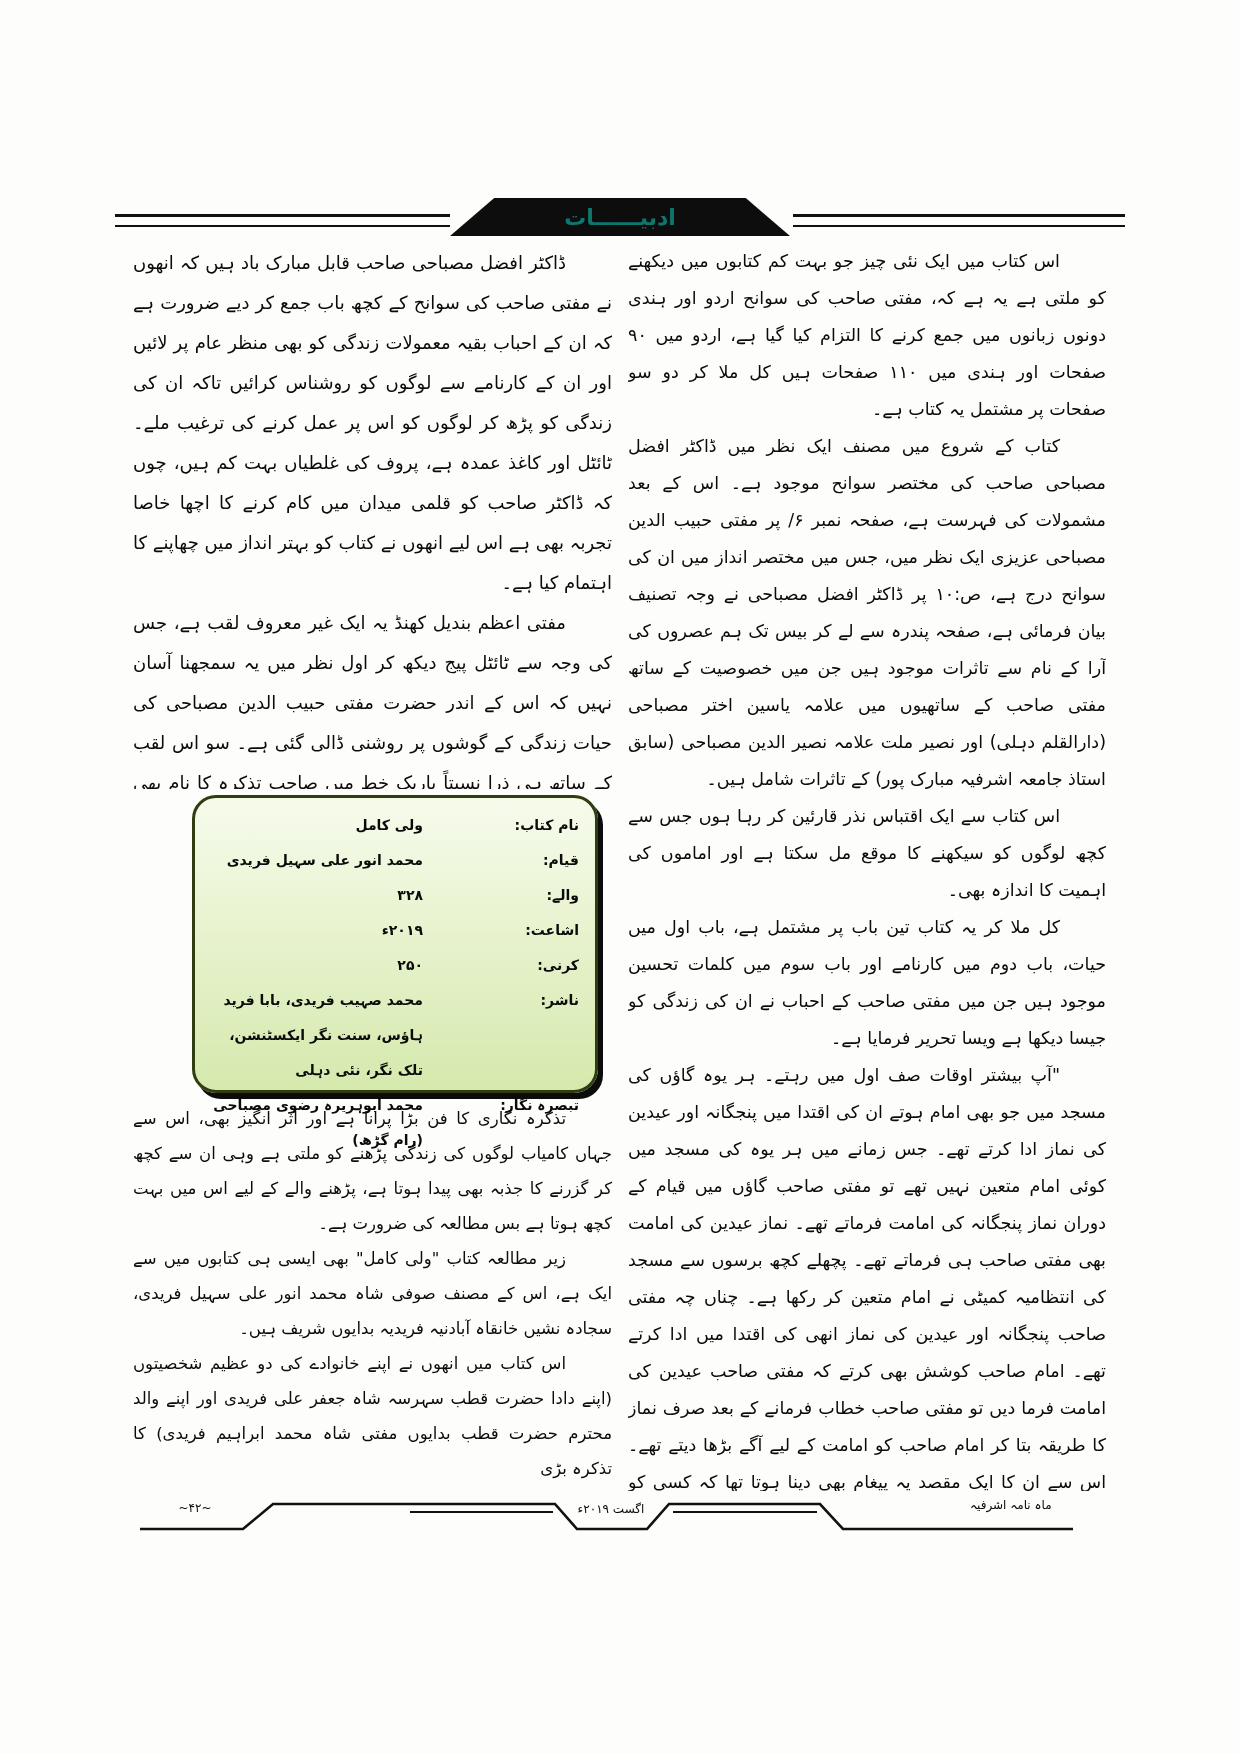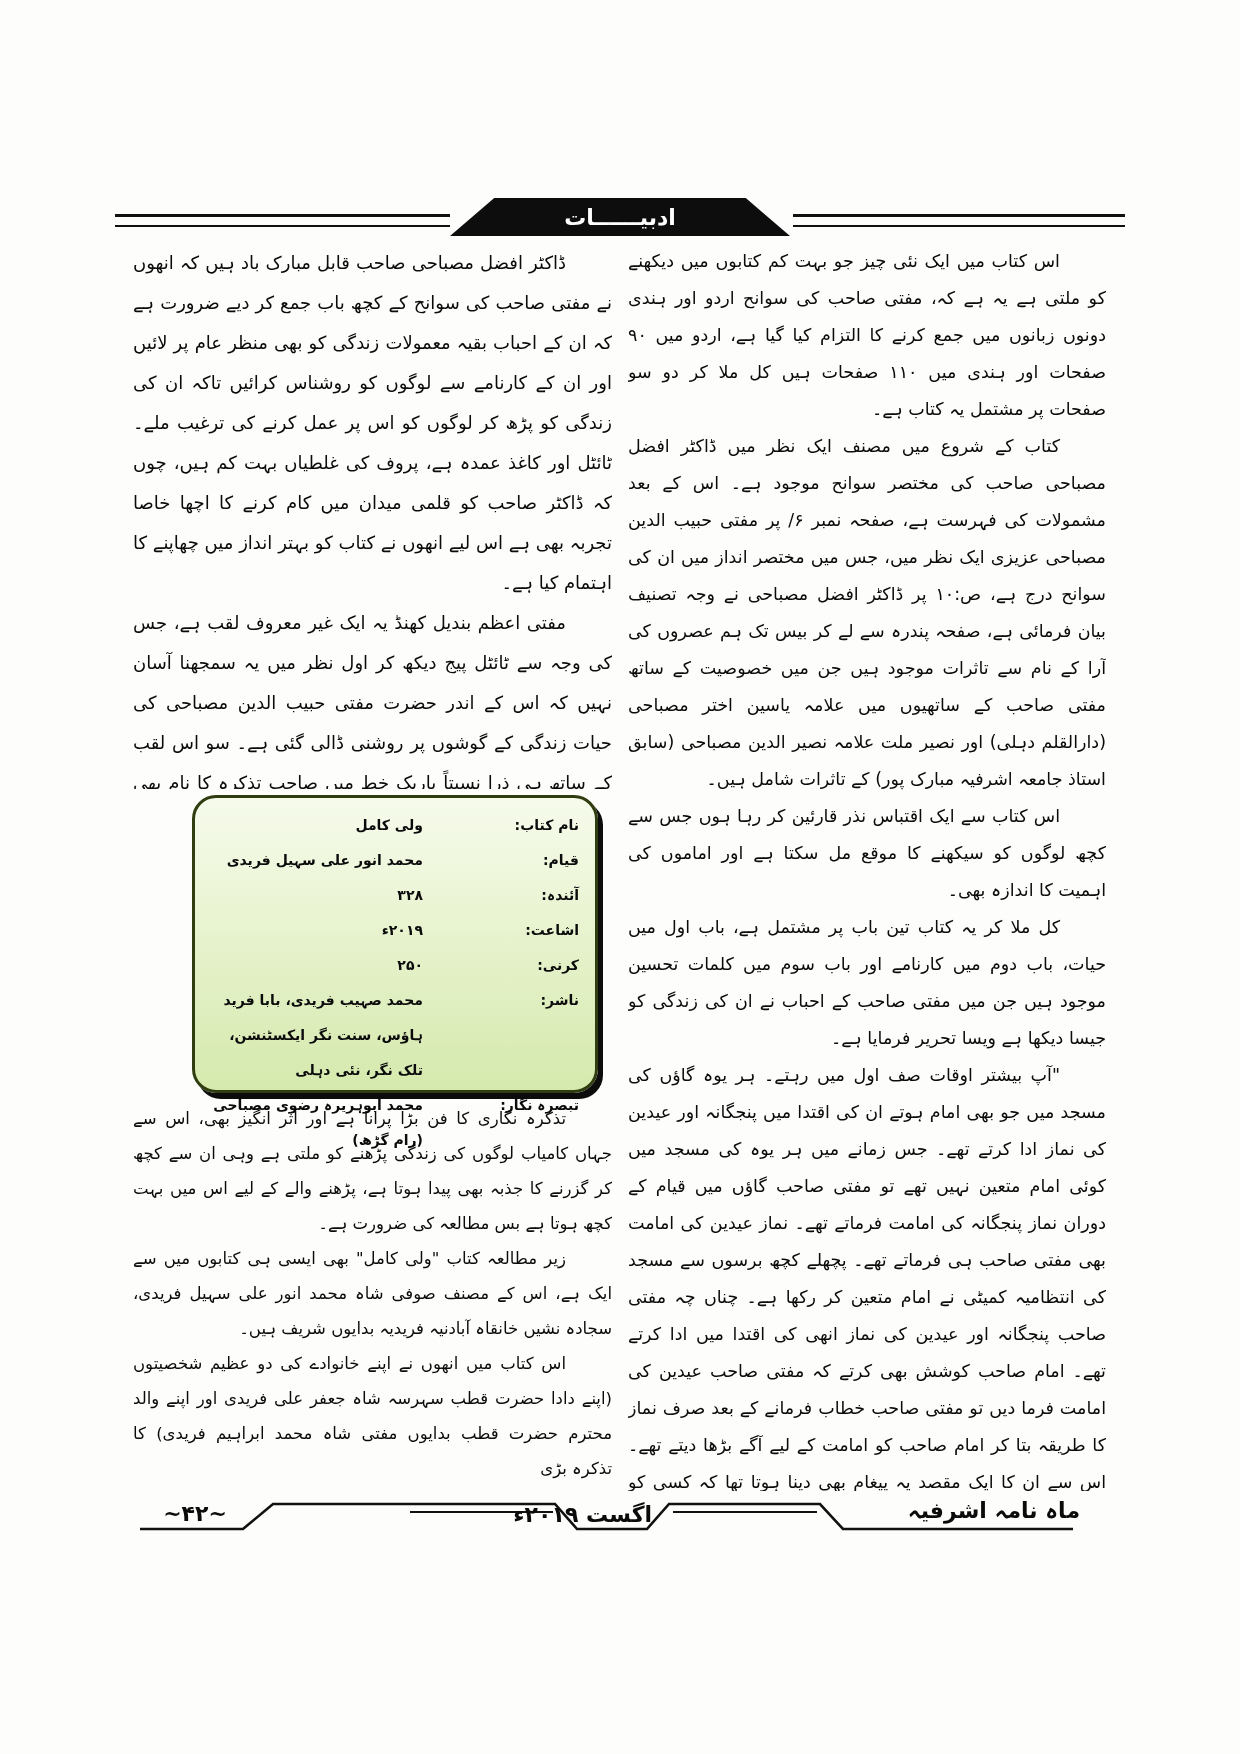--- a/index.html
+++ b/index.html
@@ -13,21 +13,21 @@
   .header-band{position:absolute; top:198px; left:115px; width:1010px; height:40px;}
   .rule{position:absolute; top:16px; height:8px; border-top:3px solid #111; border-bottom:2px solid #111;}
   .rule-left{left:0; width:335px;}
   .rule-right{right:0; width:332px;}
   .banner{
     position:absolute; left:50%; top:0; transform:translateX(-50%);
     width:340px; height:38px; background:#0d0d0d;
     clip-path:polygon(13% 0, 87% 0, 100% 100%, 0 100%);
     display:flex; align-items:center; justify-content:center;
   }
-  .banner span{color:#ffffff; font-size:22px; font-weight:bold; letter-spacing:1px;}
+  .banner span{color:#0f766e; font-size:22px; font-weight:bold; letter-spacing:1px;}
   
   .col{position:absolute; top:243px; height:1248px; overflow:hidden;}
   .col p{margin:0; direction:rtl; text-align:justify; text-indent:46px;}
   .col-right{left:628px; width:478px; font-size:17.5px; line-height:37px;}
   .col-left{left:133px; width:479px;}
   .col-left .top{height:546px; overflow:hidden; font-size:18px; line-height:40px;}
   .col-left .bottom{height:388px; overflow:hidden; font-size:16.5px; line-height:35px; margin-top:8px;}
   
   .book-box{
     width:406px; margin:6px 52px 0 0; margin-right:14px; margin-left:52px;
@@ -36,21 +36,21 @@
     background:linear-gradient(180deg,#f6fbec 0%,#e8f3cf 45%,#d5e9ad 100%);
     padding:10px 16px 12px 12px; box-sizing:border-box; height:298px;
   }
   .book-box table{width:100%; border-collapse:collapse; direction:rtl;}
   .book-box td{vertical-align:top; font-size:14px; font-weight:bold; line-height:35px; padding:0;}
   .book-box td.lbl{width:118px; text-align:right; white-space:nowrap;}
   .book-box td.val{text-align:right; padding-right:38px;}
   
   .footer{position:absolute; top:1493px; left:115px; width:1010px; height:52px;}
   .footer svg{position:absolute; inset:0;}
-  .footer .ftxt{position:absolute; font-size:22px; font-weight:bold; white-space:nowrap;}
+  .footer .ftxt{position:absolute; font-size:12px; font-weight:normal; white-space:nowrap;}
   .f-page{left:30px; top:8px; width:100px; text-align:center;}
   .f-date{left:455px; top:9px; width:82px; text-align:center;}
   .f-mag{left:855px; top:5px; width:110px; text-align:left;}
 </style>
 </head>
 <body>
 
 <div class="page">
 
   <div class="header-band">
@@ -80,21 +80,21 @@
         <tbody>
           <tr>
             <td class="lbl">نام کتاب:</td>
             <td class="val">ولی کامل</td>
           </tr>
           <tr>
             <td class="lbl">قیام:</td>
             <td class="val">محمد انور علی سہیل فریدی</td>
           </tr>
           <tr>
-            <td class="lbl">آئندہ:</td>
+            <td class="lbl">والے:</td>
             <td class="val">۳۲۸</td>
           </tr>
           <tr>
             <td class="lbl">اشاعت:</td>
             <td class="val">۲۰۱۹ء</td>
           </tr>
           <tr>
             <td class="lbl">کرنی:</td>
             <td class="val">۲۵۰</td>
           </tr>

